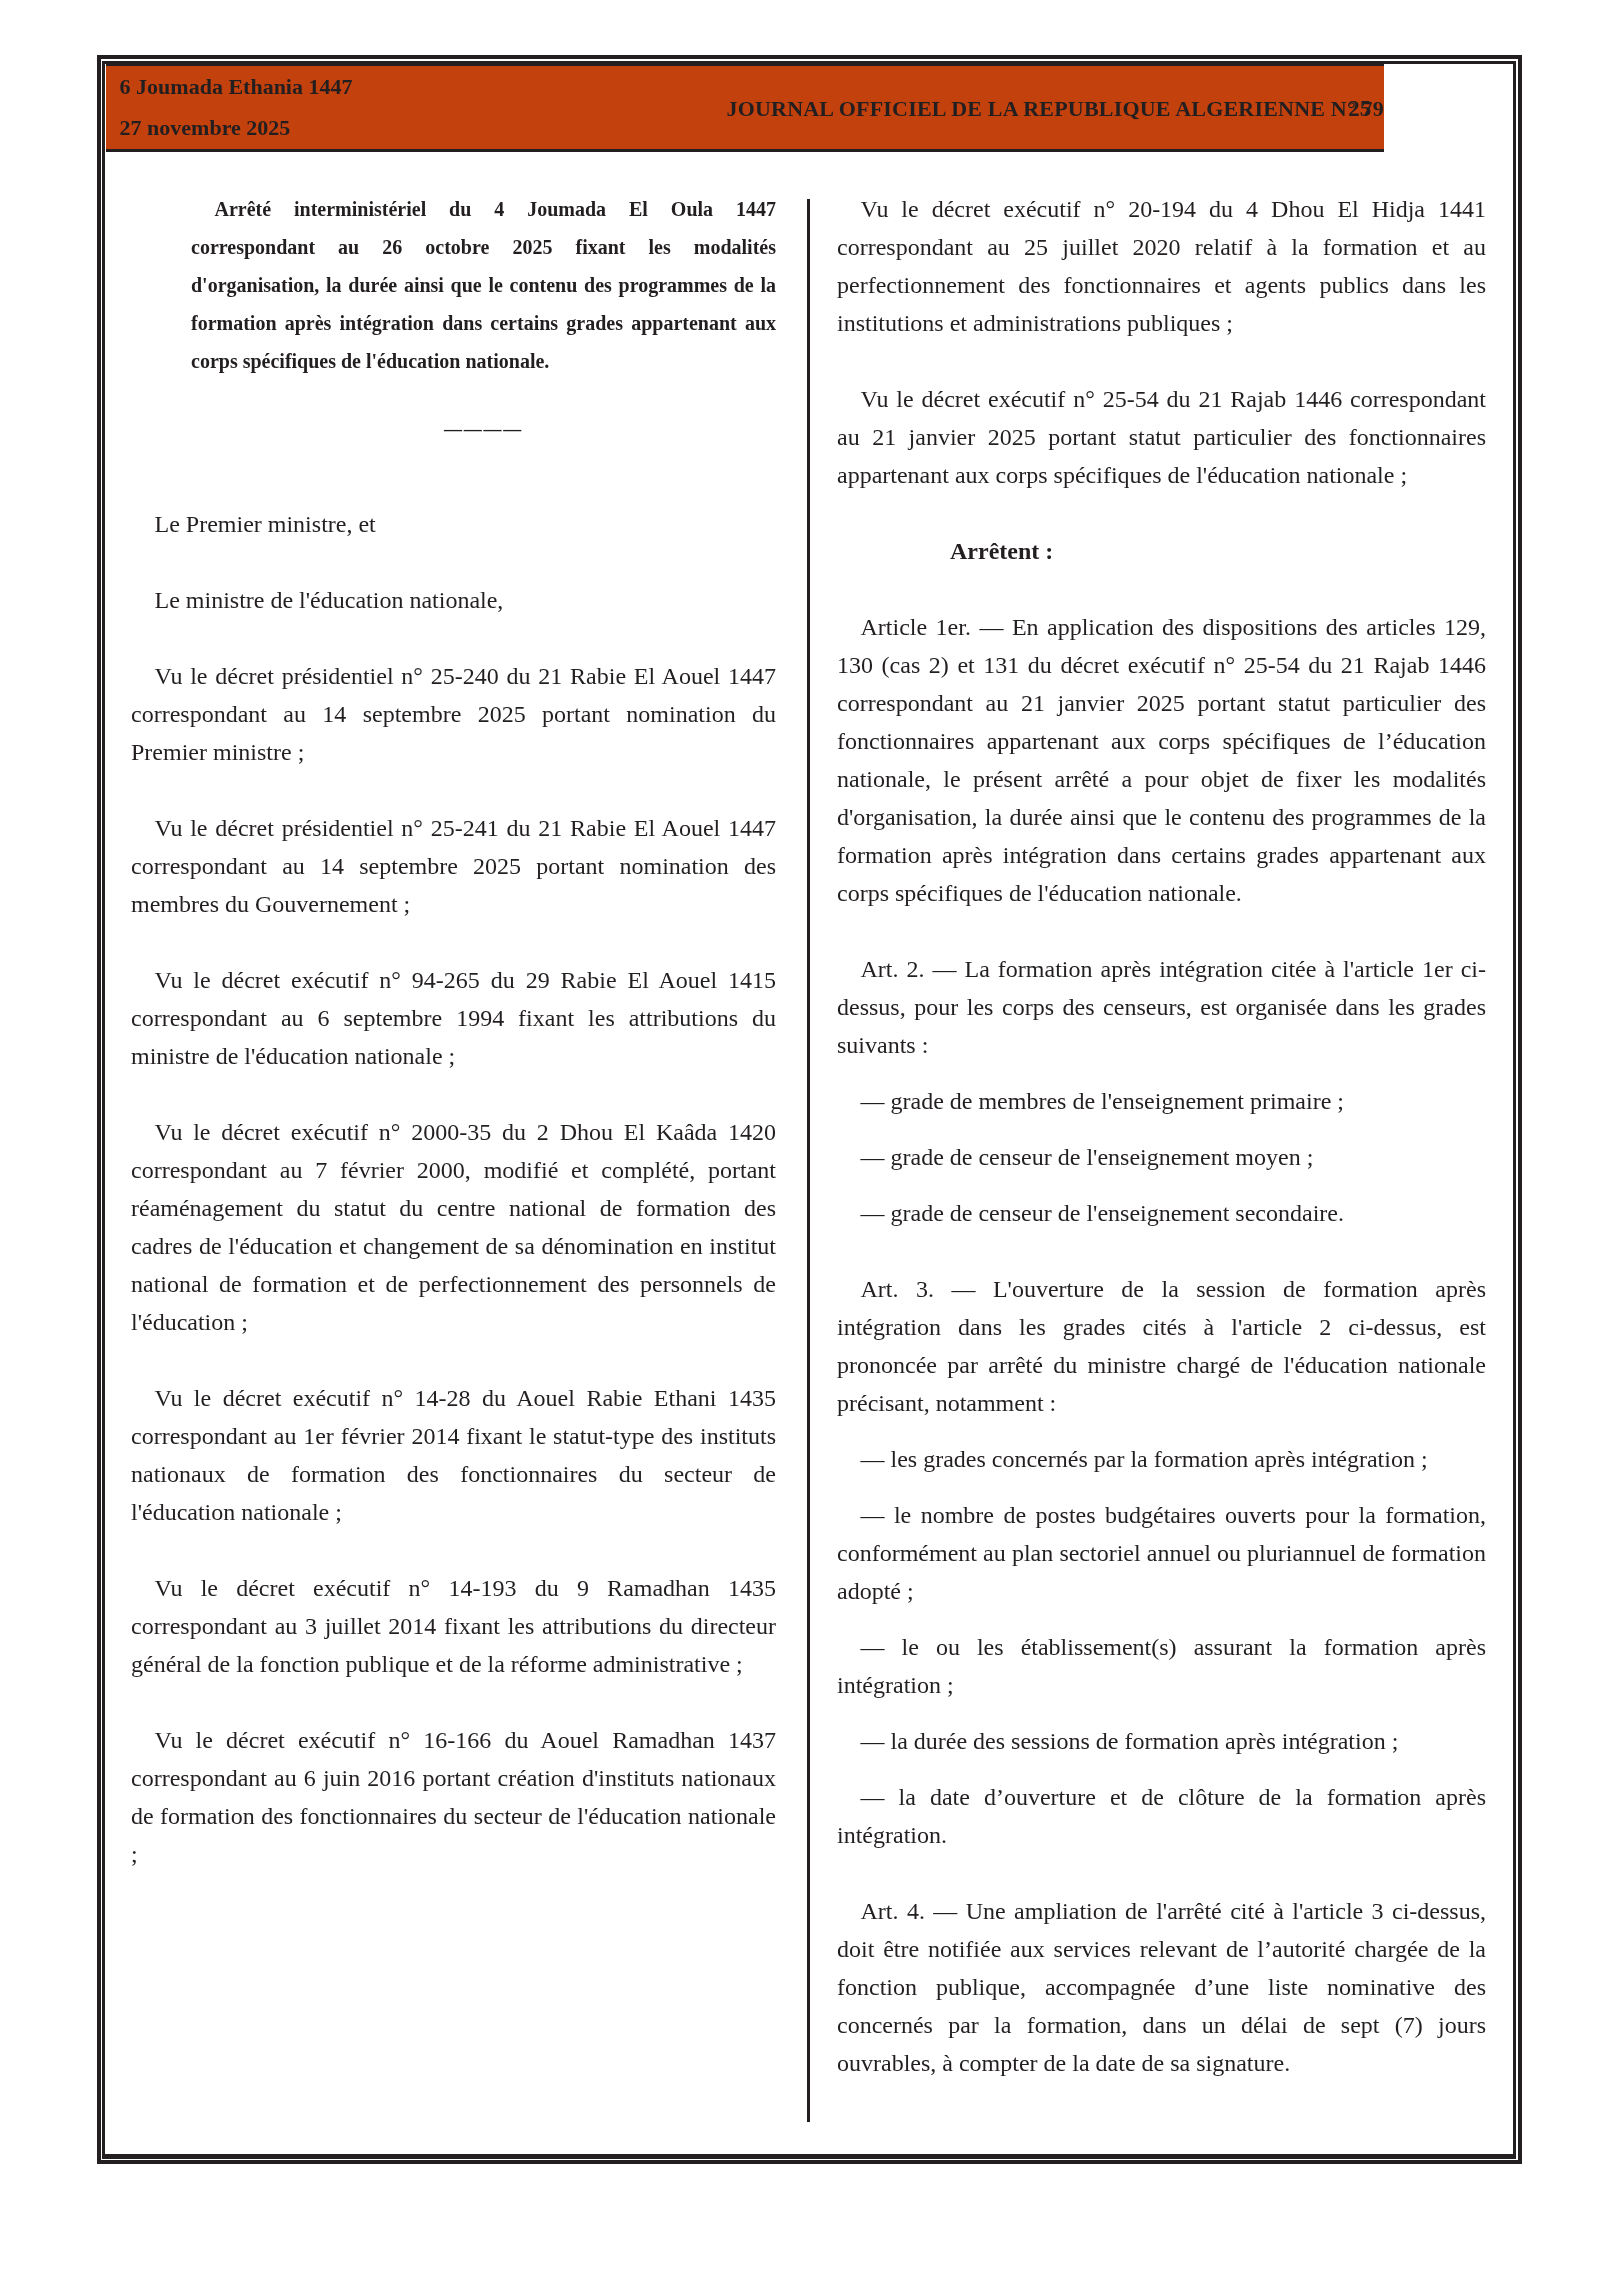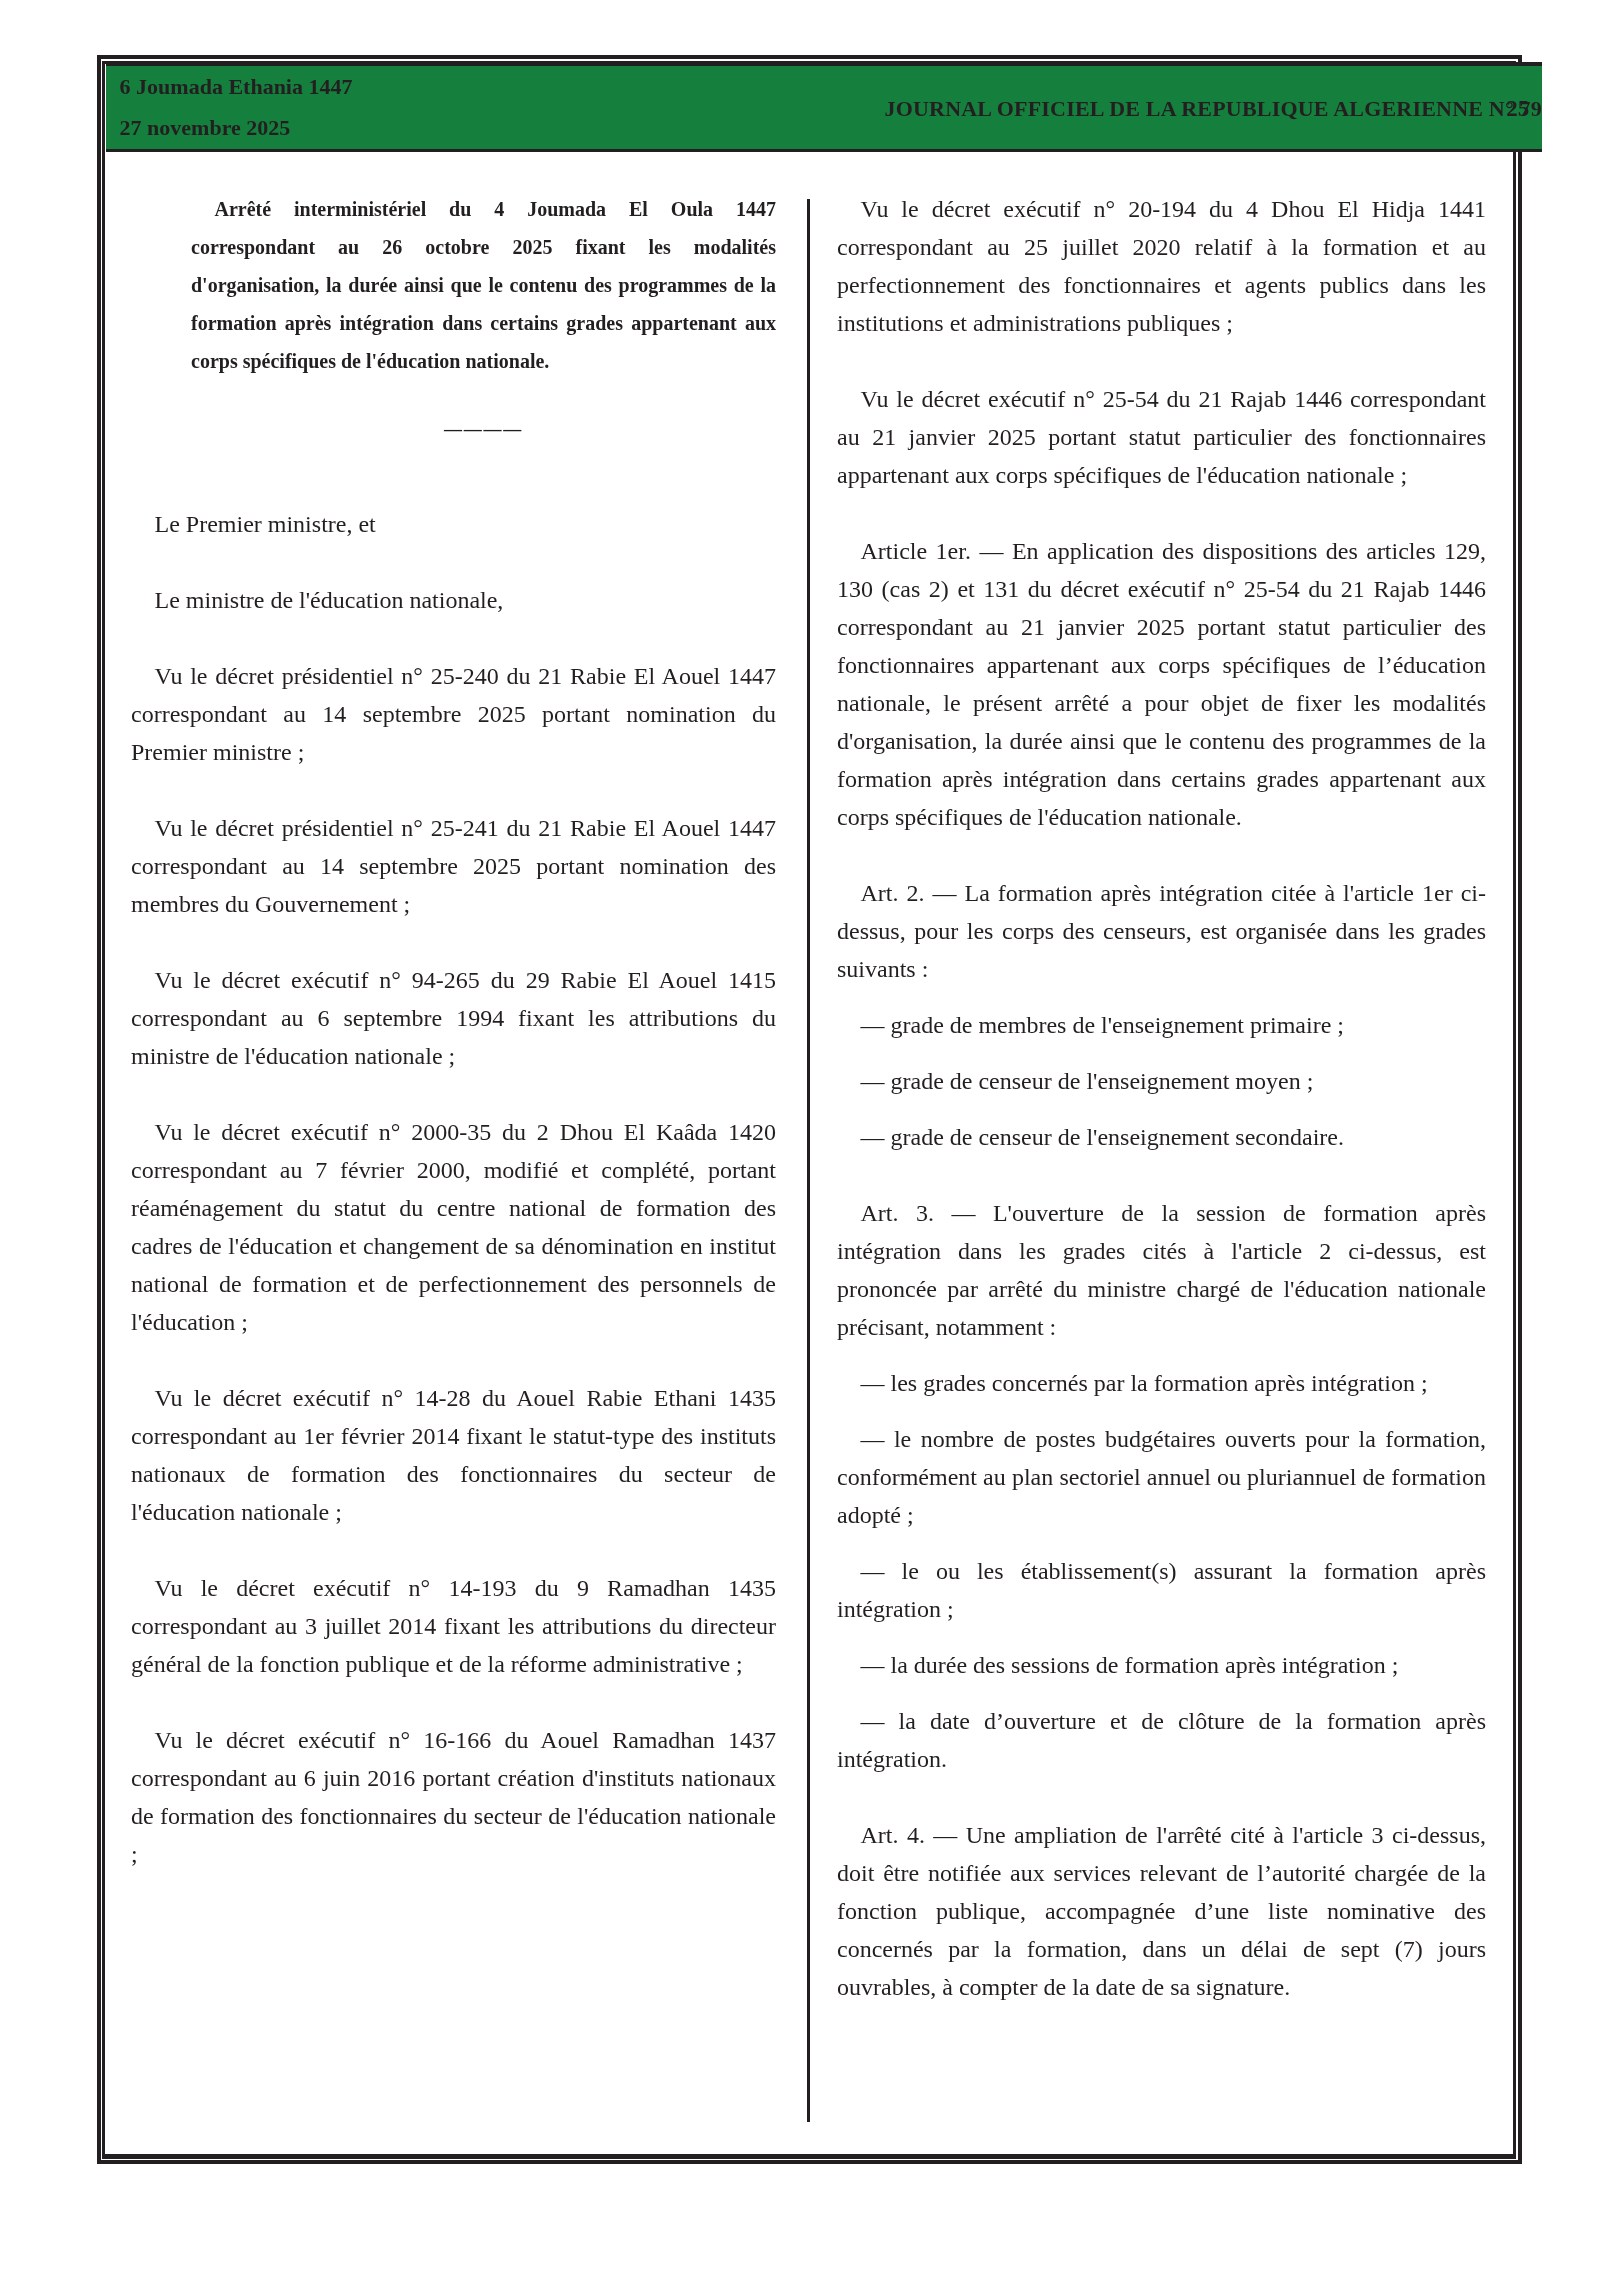--- a/index.html
+++ b/index.html
@@ -2,22 +2,22 @@
 <html style="font-size:14.5px"><head>
 <meta charset="utf-8">
 <style>
   html, body { margin: 0; padding: 0; background: #ffffff; }
   body { width: 1615px; height: 2285px; position: relative; overflow: hidden;
          font-family: "Liberation Serif", "DejaVu Serif", serif; color: #231f20; }
   .frame-outer { position: absolute; left: 97px; top: 55px; width: 1425px; height: 2109px;
                  border: 4.5px solid #231f20; box-sizing: border-box; }
   .frame-inner { position: absolute; left: 102px; top: 61px; width: 1414px; height: 2098px;
                  border: 3.6px solid #231f20; border-bottom-width: 5.4px; box-sizing: border-box; }
-  .header { position: absolute; left: 106px; top: 62px; width: 1436px; height: 90px;
-            background: #15803d; border-top: 4.5px solid #231f20; border-bottom: 3.6px solid #231f20;
+  .header { position: absolute; left: 106px; top: 62px; width: 1278px; height: 90px;
+            background: #c2410c; border-top: 4.5px solid #231f20; border-bottom: 3.6px solid #231f20;
             box-sizing: border-box; }
   .hdr-date { position: absolute; left: 13.6px; font-weight: bold; font-size: 22px; line-height: 23.5px; }
   .hdr-date.l1 { top: 9px; }
   .hdr-date.l2 { top: 50px; }
   .hdr-title { position: absolute; left: 0; right: 0; top: 30px; text-align: right;
                font-weight: bold; font-size: 22px; letter-spacing: 0.2px; }
   .hdr-page { position: absolute; right: 12.7px; top: 30px; font-weight: bold; font-size: 23px; }
   .divider { position: absolute; left: 807px; top: 199px; width: 2.7px; height: 1923px; background: #231f20; }
   .col { position: absolute; top: 190px; font-size: 24px; line-height: 38px; text-align: justify; }
   .col.left { left: 131px; width: 645px; }
@@ -56,20 +56,21 @@
   <p>Vu le décret exécutif n° 94-265 du 29 Rabie El Aouel 1415 correspondant au 6 septembre 1994 fixant les attributions du ministre de l'éducation nationale ;</p>
   <p>Vu le décret exécutif n° 2000-35 du 2 Dhou El Kaâda 1420 correspondant au 7 février 2000, modifié et complété, portant réaménagement du statut du centre national de formation des cadres de l'éducation et changement de sa dénomination en institut national de formation et de perfectionnement des personnels de l'éducation ;</p>
   <p>Vu le décret exécutif n° 14-28 du Aouel Rabie Ethani 1435 correspondant au 1er février 2014 fixant le statut-type des instituts nationaux de formation des fonctionnaires du secteur de l'éducation nationale ;</p>
   <p>Vu le décret exécutif n° 14-193 du 9 Ramadhan 1435 correspondant au 3 juillet 2014 fixant les attributions du directeur général de la fonction publique et de la réforme administrative ;</p>
   <p>Vu le décret exécutif n° 16-166 du Aouel Ramadhan 1437 correspondant au 6 juin 2016 portant création d'instituts nationaux de formation des fonctionnaires du secteur de l'éducation nationale ;</p>
 </div>
 
 <div class="col right">
   <p>Vu le décret exécutif n° 20-194 du 4 Dhou El Hidja 1441 correspondant au 25 juillet 2020 relatif à la formation et au perfectionnement des fonctionnaires et agents publics dans les institutions et administrations publiques ;</p>
   <p>Vu le décret exécutif n° 25-54 du 21 Rajab 1446 correspondant au 21 janvier 2025 portant statut particulier des fonctionnaires appartenant aux corps spécifiques de l'éducation nationale ;</p>
+  <p class="arretent">Arrêtent :</p>
   <p>Article 1er. — En application des dispositions des articles 129, 130 (cas 2) et 131 du décret exécutif n° 25-54 du 21 Rajab 1446 correspondant au 21 janvier 2025 portant statut particulier des fonctionnaires appartenant aux corps spécifiques de l’éducation nationale, le présent arrêté a pour objet de fixer les modalités d'organisation, la durée ainsi que le contenu des programmes de la formation après intégration dans certains grades appartenant aux corps spécifiques de l'éducation nationale.</p>
   <p class="tight">Art. 2. — La formation après intégration citée à l'article 1er ci-dessus, pour les corps des censeurs, est organisée dans les grades suivants :</p>
   <p class="dash-item">— grade de membres de l'enseignement primaire ;</p>
   <p class="dash-item">— grade de censeur de l'enseignement moyen ;</p>
   <p>— grade de censeur de l'enseignement secondaire.</p>
   <p class="tight">Art. 3. — L'ouverture de la session de formation après intégration dans les grades cités à l'article 2 ci-dessus, est prononcée par arrêté du ministre chargé de l'éducation nationale précisant, notamment :</p>
   <p class="dash-item">— les grades concernés par la formation après intégration ;</p>
   <p class="dash-item">— le nombre de postes budgétaires ouverts pour la formation, conformément au plan sectoriel annuel ou pluriannuel de formation adopté ;</p>
   <p class="dash-item">— le ou les établissement(s) assurant la formation après intégration ;</p>
   <p class="dash-item">— la durée des sessions de formation après intégration ;</p>

